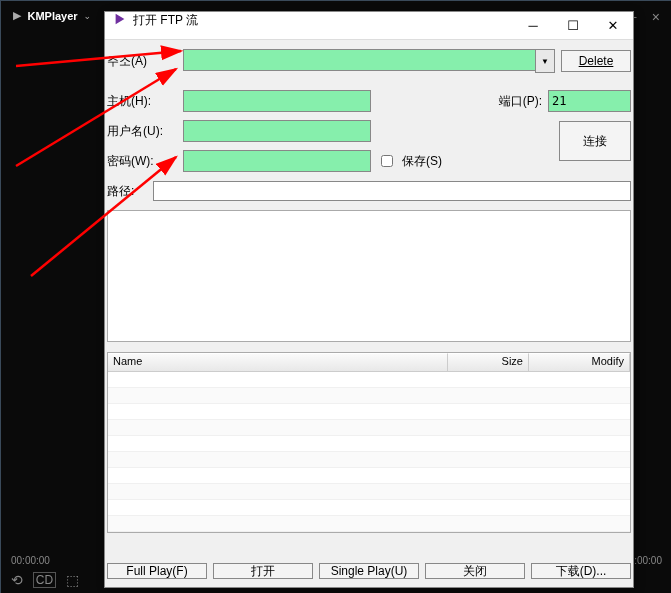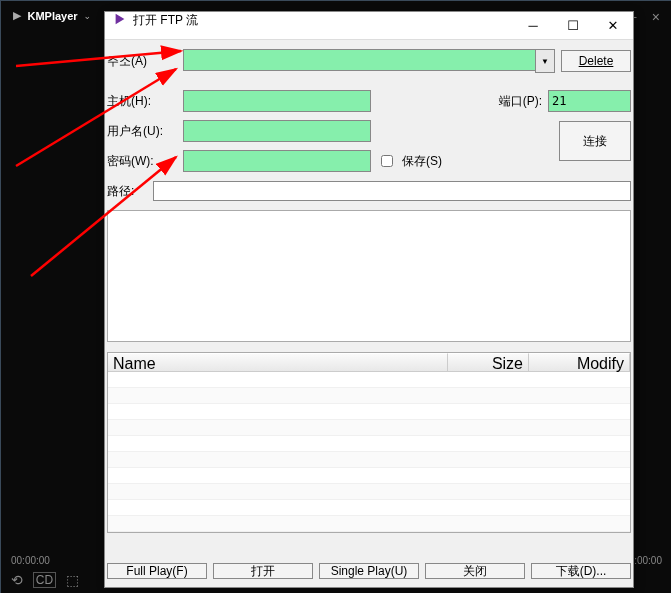--- a/index.html
+++ b/index.html
@@ -106,21 +106,21 @@
 .lbl { width: 70px; text-align: left; font-size: 12px; }
 .txt { font-family: SimSun, monospace; border: 1px solid #888; background: #86efac; height: 20px; padding: 0 3px; font-size: 12px; }
 .combo { flex: 1; display: flex; }
 .combo input { flex: 1; border: 1px solid #888; border-right: none; height: 20px; }
 .combo-btn { width: 18px; height: 22px; border: 1px solid #888; background: #e8e8e8; display: flex; align-items: center; justify-content: center; font-size: 8px; }
 .btn { border: 1px solid #888; background: #f4f4f4; height: 22px; padding: 0 8px; font-family: inherit; font-size: 12px; display: flex; align-items: center; justify-content: center; min-width: 60px; }
 .path-box { border: 1px solid #888; background: #fff; height: 18px; flex: 1; }
 .content-box { border: 1px solid #aaa; background: #fff; height: 130px; margin-top: 2px; position: relative; }
 .list-box { border: 1px solid #aaa; background: #fff; flex: 1; margin-top: 6px; display: flex; flex-direction: column; min-height: 160px; }
 .list-header { display: flex; background: #f0f0f0; border-bottom: 1px solid #ccc; height: 18px; }
-.list-col { border-right: 1px solid #ccc; padding: 1px 5px; font-size: 16px; background: linear-gradient(#fafafa,#e8e8e8); border-top: 1px solid #fff; }
+.list-col { border-right: 1px solid #ccc; padding: 1px 5px; font-size: 11px; background: linear-gradient(#fafafa,#e8e8e8); border-top: 1px solid #fff; }
 .col-name { flex: 1; }
 .col-size { width: 70px; text-align: right; }
 .col-modify { width: 90px; text-align: right; }
 .list-rows { flex: 1; background: #fff; overflow: auto; }
 .list-row { height: 15px; border-bottom: 1px solid #f0f0f0; }
 .list-row:nth-child(even){ background: #fafafa; }
 .bottom-buttons { display: flex; gap: 6px; padding: 6px 0 0 0; justify-content: space-between; }
 .bottom-buttons .btn { flex: 1; min-width: 0; height: 16px; margin-top: 20px; }
 .chk { width: 12px; height: 12px; }
 .arrow {

